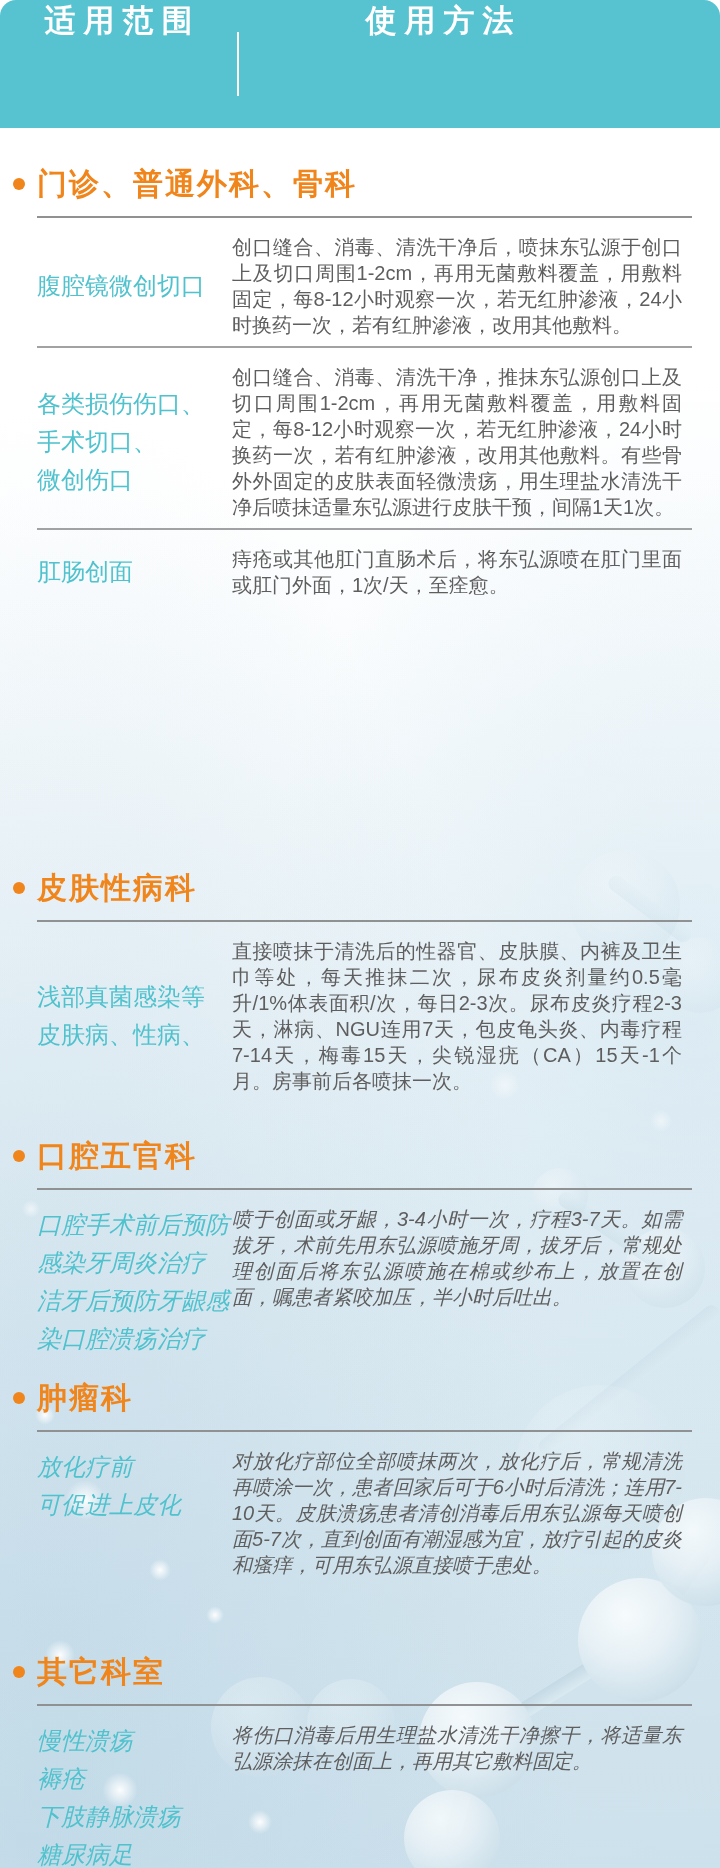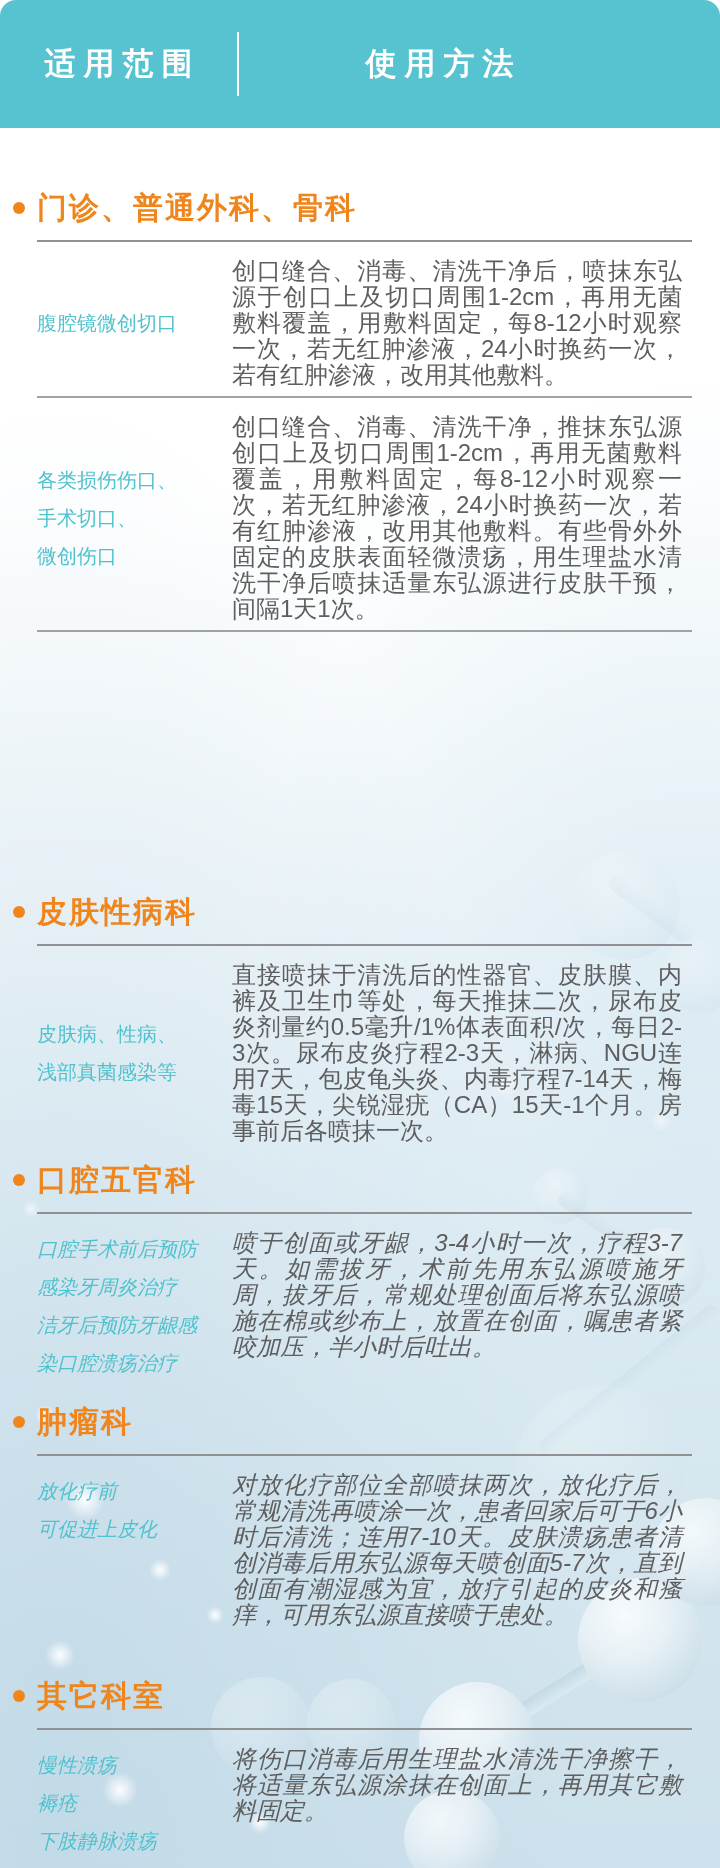--- a/index.html
+++ b/index.html
@@ -15,37 +15,37 @@
   .decor{position:absolute;inset:0;overflow:hidden;}
   .c{position:absolute;border-radius:50%;
      background:radial-gradient(circle at 38% 30%, #f8fcfd 0%, #e8f1f6 38%, #cde0ea 76%, #bed5e2 100%);}
   .b{position:absolute;border-radius:50%;
      background:radial-gradient(circle, rgba(255,255,255,.95) 0%, rgba(255,255,255,0) 70%);}
   .s{position:absolute;height:16px;border-radius:12px;
      background:linear-gradient(180deg,#dcebf2,#c2d8e4);}
   
   .hdr{position:absolute;top:0;left:0;width:720px;height:128px;background:#57c3d0;
        border-radius:16px 16px 0 0;}
-  .hdr-cell{position:absolute;top:0;height:128px;display:flex;align-items:center;justify-content:center;
+  .hdr-cell{position:absolute;top:0;height:128px;display:flex;justify-content:center;
        color:#ffffff;font-size:31px;font-weight:bold;letter-spacing:8px;text-indent:8px;}
   .hdr-left{left:0;width:237px;}
   .hdr-right{left:239px;width:481px;padding-right:80px;box-sizing:border-box;}
   .hdr-div{position:absolute;left:237px;top:32px;width:2px;height:64px;background:#ffffff;}
   
-  .sec{position:absolute;left:0;width:692px;margin-top:24px;}
+  .sec{position:absolute;left:0;width:692px;}
   .sec-head{display:flex;align-items:center;height:40px;}
   .bullet{width:12px;height:12px;border-radius:50%;background:#f0851c;margin-left:13px;flex:0 0 auto;}
   .sec-title{margin:0 0 0 12px;color:#f0851c;font-size:30px;font-weight:bold;letter-spacing:2px;line-height:40px;}
   .sec-line{height:2px;background:#8f9192;margin:12px 0 0 37px;}
   .row{display:flex;align-items:center;padding:16px 0 8px;}
   .row.top{align-items:flex-start;font-style:italic;}
   .scope{width:195px;flex:0 0 auto;padding-left:37px;box-sizing:content-box;
-         color:#4fc2cd;font-size:20px;line-height:38px;}
+         color:#4fc2cd;font-size:24px;line-height:38px;}
   .scope-line{white-space:nowrap;}
-  .method{flex:1;padding-right:10px;color:#5f5e5e;font-size:24px;line-height:26px;text-align:justify;}
+  .method{flex:1;padding-right:10px;color:#5f5e5e;font-size:20px;line-height:26px;text-align:justify;}
   .row-sep{height:2px;background:#a0a2a3;margin-left:37px;}
 </style>
 </head>
 <body>
 
 <div class="page">
 
   <div class="decor">
     <div class="c" style="left:570px;top:850px;width:110px;height:110px;opacity:.28;"></div>
     <div class="c" style="left:662px;top:937px;width:76px;height:76px;opacity:.28;"></div>
@@ -101,33 +101,39 @@
     <div class="row-sep"></div>
     <div class="row">
       <div class="scope">
         <div class="scope-line">各类损伤伤口、</div>
         <div class="scope-line">手术切口、</div>
         <div class="scope-line">微创伤口</div>
       </div>
       <div class="method">创口缝合、消毒、清洗干净，推抹东弘源创口上及切口周围1-2cm，再用无菌敷料覆盖，用敷料固定，每8-12小时观察一次，若无红肿渗液，24小时换药一次，若有红肿渗液，改用其他敷料。有些骨外外固定的皮肤表面轻微溃疡，用生理盐水清洗干净后喷抹适量东弘源进行皮肤干预，间隔1天1次。</div>
     </div>
     <div class="row-sep"></div>
+    <div class="row">
+      <div class="scope">
+        <div class="scope-line">肛肠创面</div>
+      </div>
+      <div class="method">痔疮或其他肛门直肠术后，将东弘源喷在肛门里面或肛门外面，1次/天，至痊愈。</div>
+    </div>
   </section>
 
 
   <section class="sec" style="top:868px;">
     <div class="sec-head">
       <span class="bullet"></span>
       <h2 class="sec-title">皮肤性病科</h2>
     </div>
     <div class="sec-line"></div>
     <div class="row">
       <div class="scope">
+        <div class="scope-line">浅部真菌感染等</div>
         <div class="scope-line">皮肤病、性病、</div>
-        <div class="scope-line">浅部真菌感染等</div>
       </div>
       <div class="method">直接喷抹于清洗后的性器官、皮肤膜、内裤及卫生巾等处，每天推抹二次，尿布皮炎剂量约0.5毫升/1%体表面积/次，每日2-3次。尿布皮炎疗程2-3天，淋病、NGU连用7天，包皮龟头炎、内毒疗程7-14天，梅毒15天，尖锐湿疣（CA）15天-1个月。房事前后各喷抹一次。</div>
     </div>
   </section>
 
   <section class="sec" style="top:1136px;">
     <div class="sec-head">
       <span class="bullet"></span>
       <h2 class="sec-title">口腔五官科</h2>
     </div>

